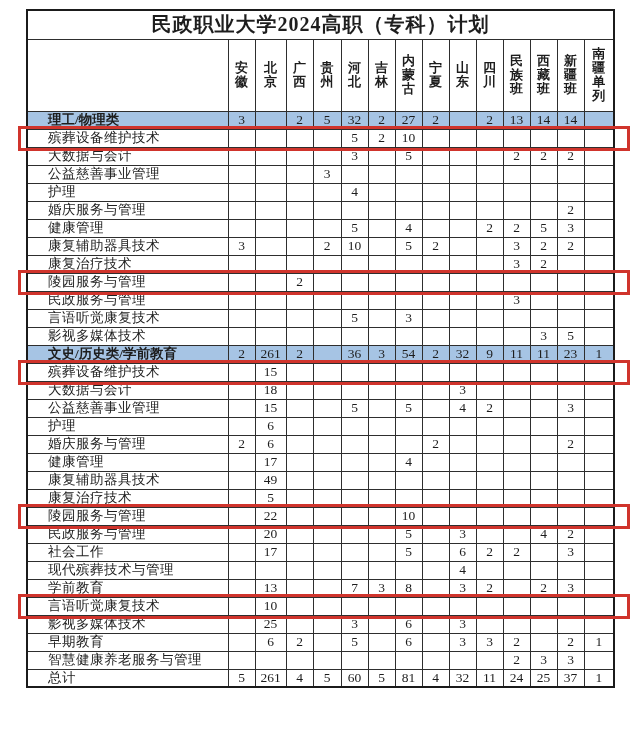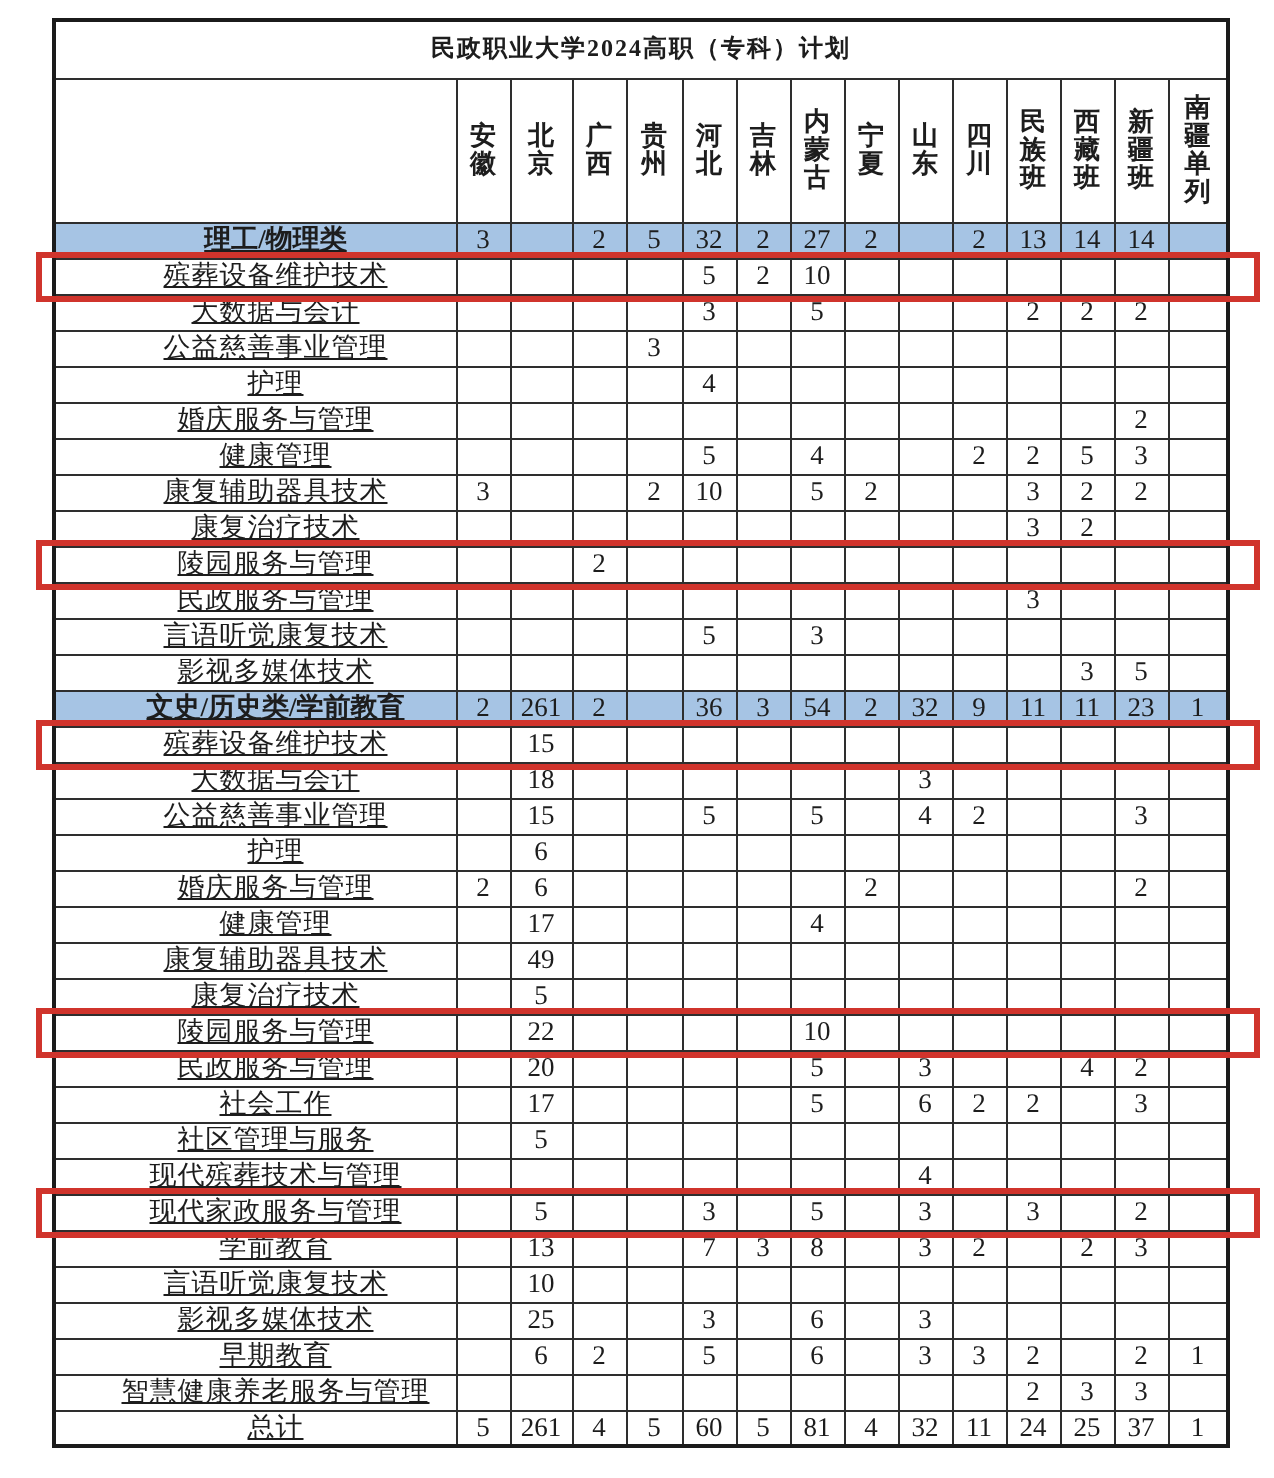--- a/index.html
+++ b/index.html
@@ -22,21 +22,21 @@
   }
   table.plan td {
     border:1px solid #2e2e2e;
     padding:0;
   }
   td.title-cell {
     height:29px;
     text-align:center;
     vertical-align:middle;
     font-weight:bold;
-    font-size:12px;
+    font-size:20px;
     letter-spacing:1px;
     border-bottom:2px solid #1b1b1b;
   }
   td.corner-cell { height:72px; }
   td.vhead {
     height:72px;
     text-align:center;
     vertical-align:middle;
     font-weight:bold;
     font-size:13px;
@@ -44,25 +44,24 @@
     white-space:pre-line;
   }
   tbody td {
     height:18px;
     font-size:13.5px;
     line-height:16px;
     text-align:center;
     overflow:hidden;
   }
   tbody td.label-cell {
-    text-align:center;
+    text-align:left;
     padding-left:20px;
     white-space:nowrap;
     letter-spacing:0.5px;
-    text-decoration:underline;
   }
   tr.section td { background:#a6c4e4; }
   tr.section td.label-cell { font-weight:bold; letter-spacing:0; }
   .redbox {
     position:absolute;
     border:3px solid #d0342c;
     pointer-events:none;
   }
 </style>
 </head>
@@ -549,68 +548,34 @@
           <td>5</td>
           <td></td>
           <td>6</td>
           <td>2</td>
           <td>2</td>
           <td></td>
           <td>3</td>
           <td></td>
         </tr>
         <tr class="data">
-          <td class="label-cell">社区管理与服务</td>
-          <td></td>
-          <td>5</td>
-          <td></td>
-          <td></td>
-          <td></td>
-          <td></td>
-          <td></td>
-          <td></td>
-          <td></td>
-          <td></td>
-          <td></td>
-          <td></td>
-          <td></td>
-          <td></td>
-        </tr>
-        <tr class="data">
           <td class="label-cell">现代殡葬技术与管理</td>
           <td></td>
           <td></td>
           <td></td>
           <td></td>
           <td></td>
           <td></td>
           <td></td>
           <td></td>
           <td>4</td>
           <td></td>
           <td></td>
           <td></td>
           <td></td>
-          <td></td>
-        </tr>
-        <tr class="data">
-          <td class="label-cell">现代家政服务与管理</td>
-          <td></td>
-          <td>5</td>
-          <td></td>
-          <td></td>
-          <td>3</td>
-          <td></td>
-          <td>5</td>
-          <td></td>
-          <td>3</td>
-          <td></td>
-          <td>3</td>
-          <td></td>
-          <td>2</td>
           <td></td>
         </tr>
         <tr class="data">
           <td class="label-cell">学前教育</td>
           <td></td>
           <td>13</td>
           <td></td>
           <td></td>
           <td>7</td>
           <td>3</td>

